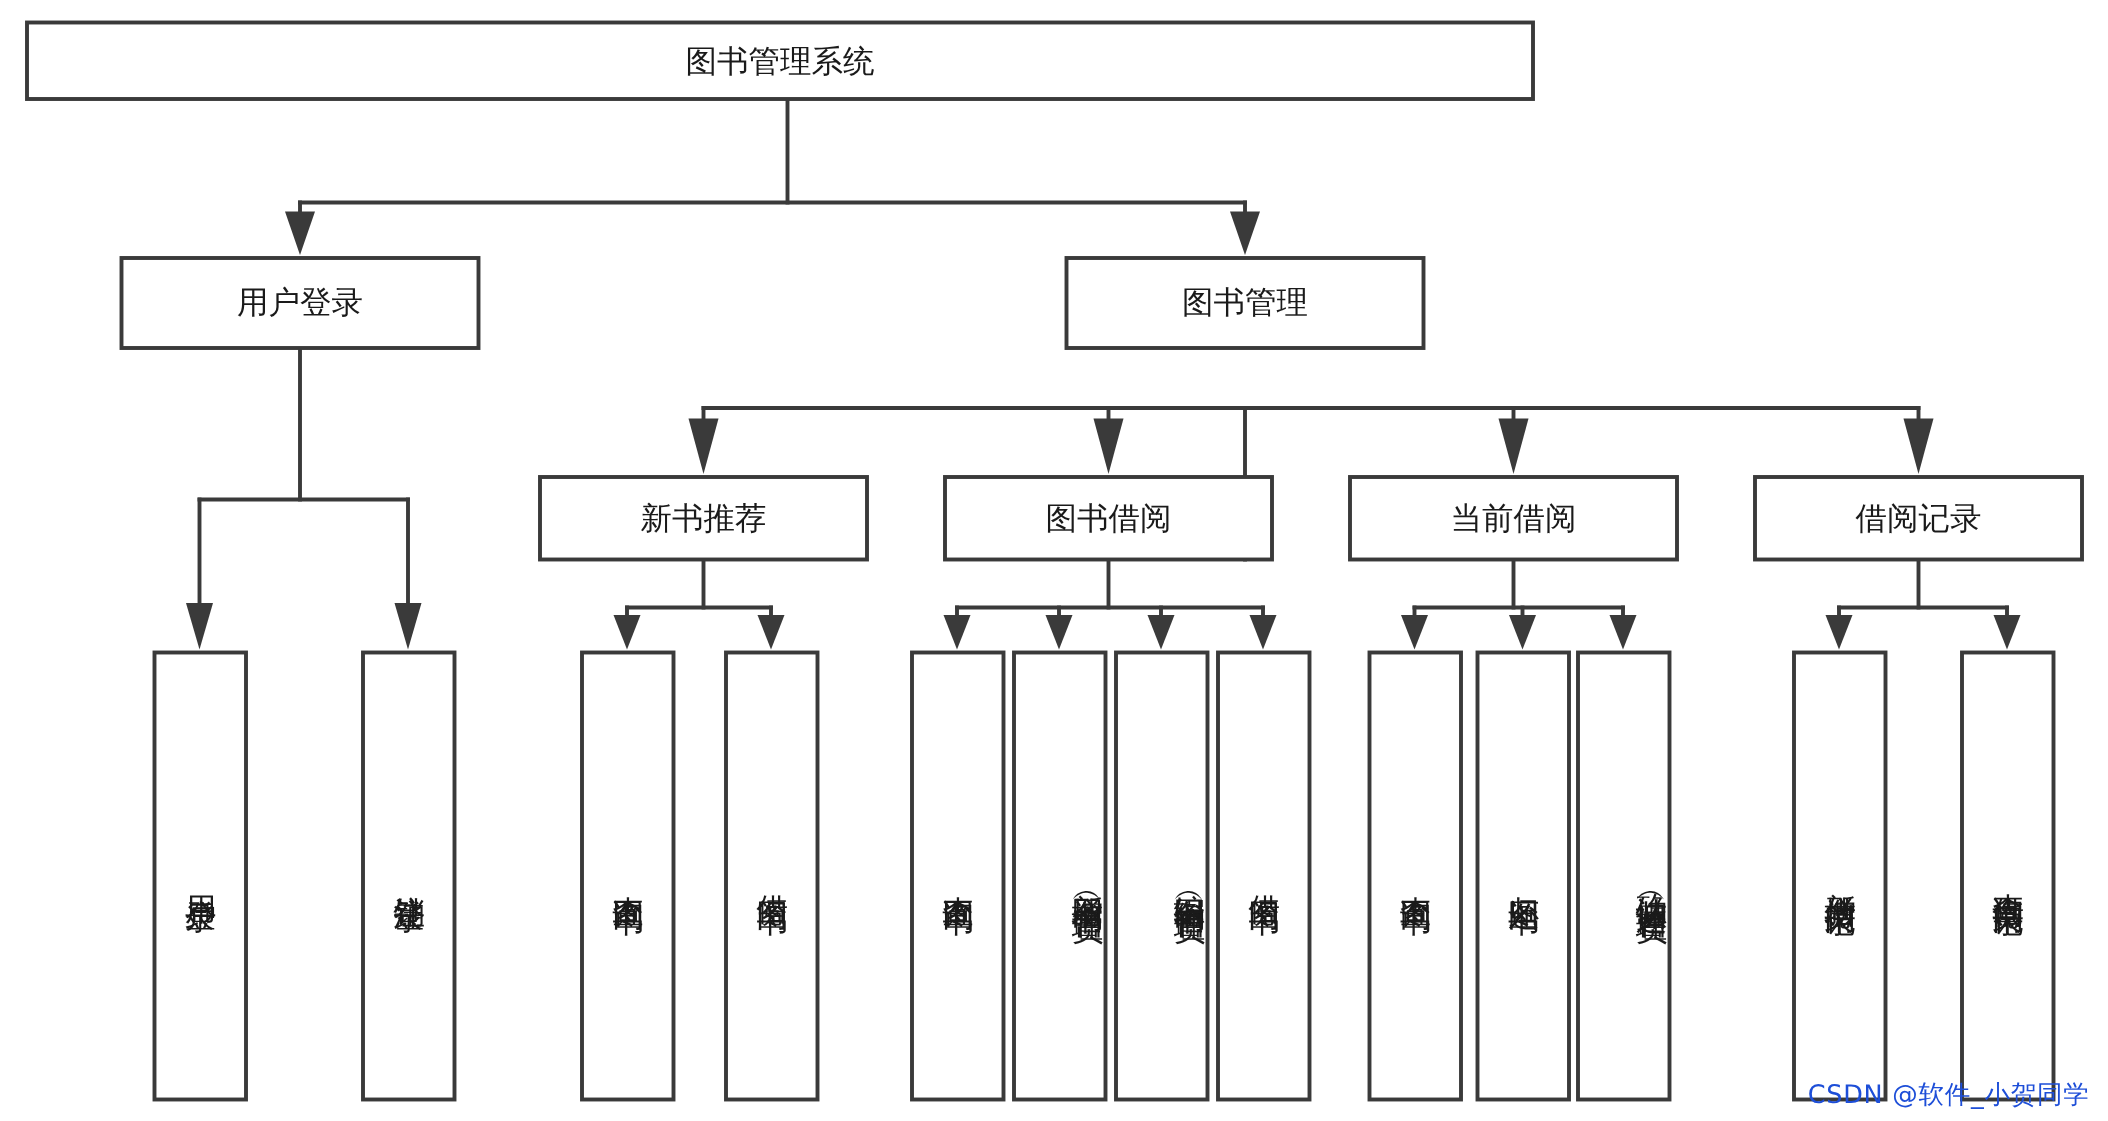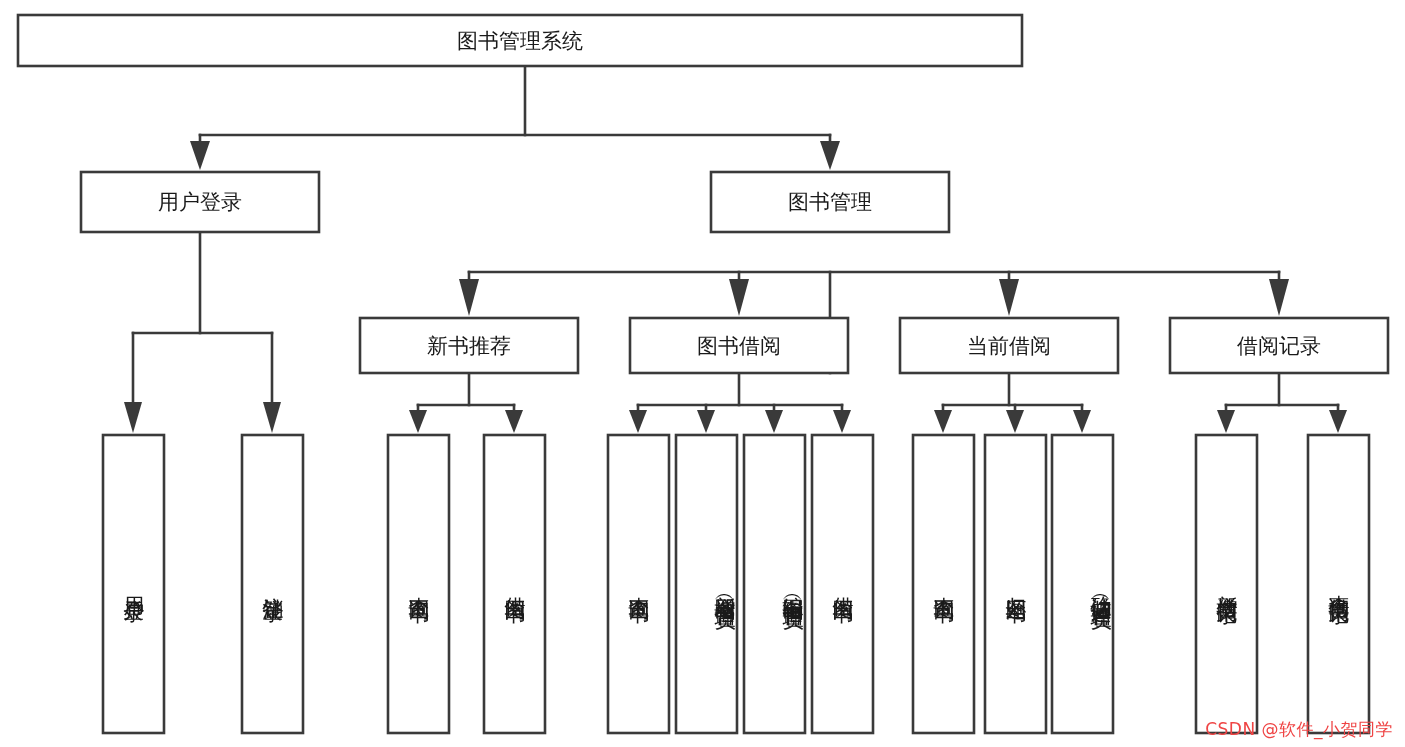--- a/index.html
+++ b/index.html
@@ -63,21 +63,21 @@
     justify-content: center;
     white-space: nowrap;
     pointer-events: none;
   }
   .watermark {
     position: absolute;
     right: 12px;
     bottom: 6px;
     font-family: "DejaVu Sans", "Liberation Sans", sans-serif;
     font-size: 17px;
-    color: #ef4444;
+    color: #1d4ed8;
     letter-spacing: 0.5px;
     user-select: none;
   }
 </style>
 </head>
 <body>
 
 <div id="diagram-root">
 
   <svg class="diagram-canvas" viewBox="0 0 1405 747" xmlns="http://www.w3.org/2000/svg">

